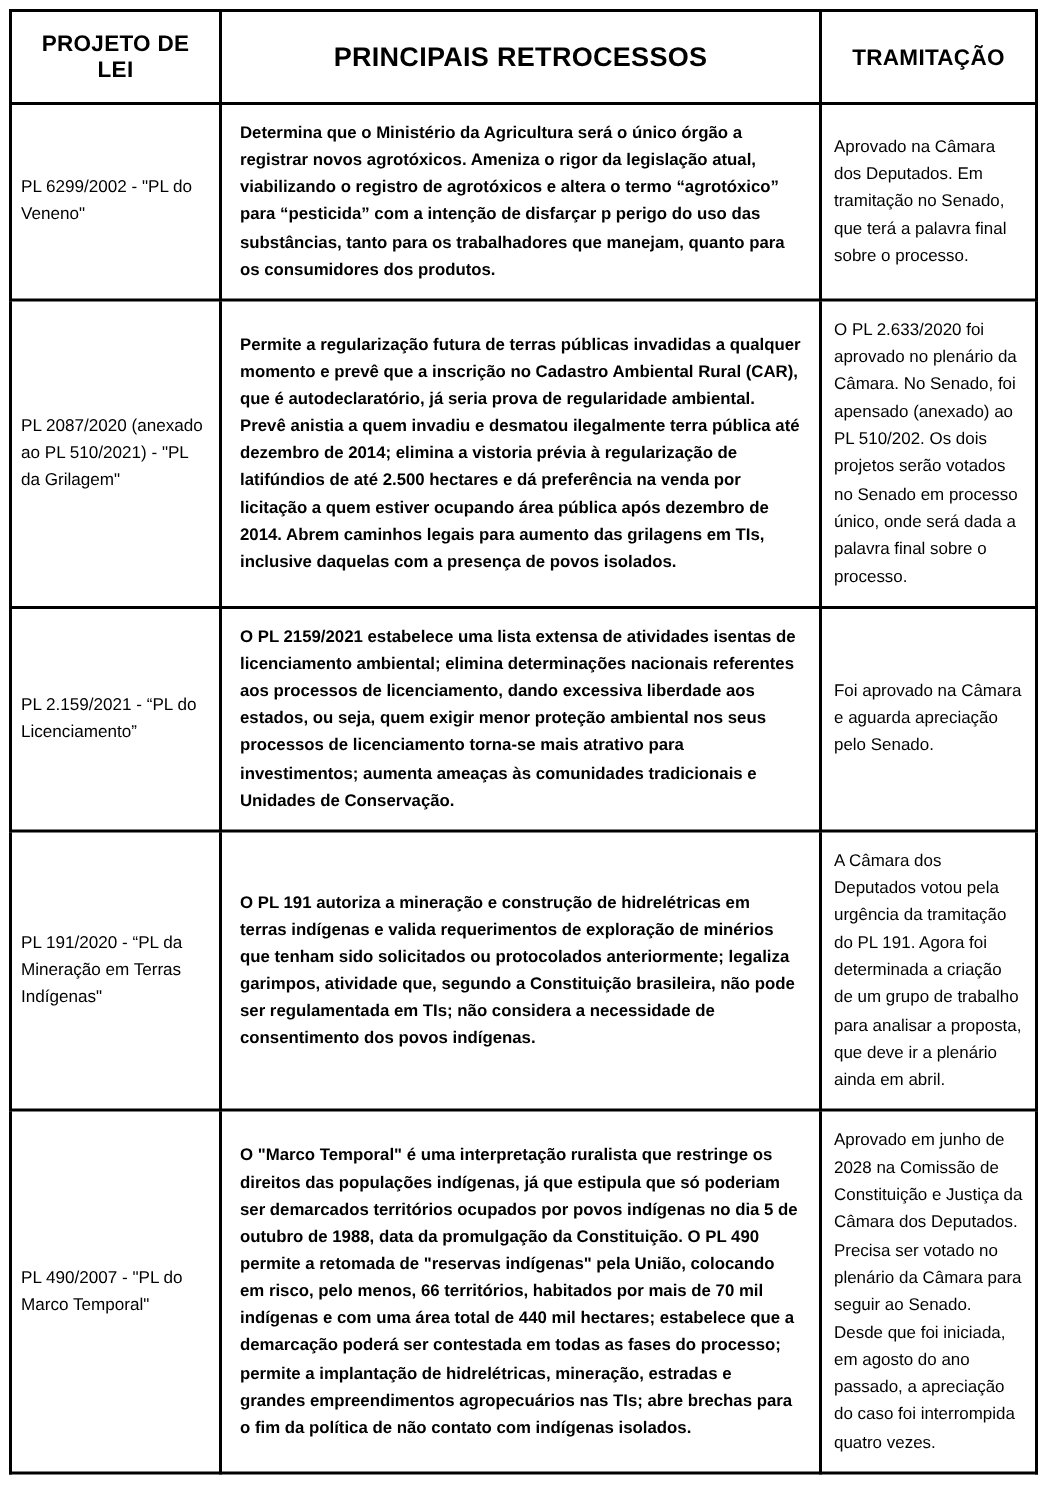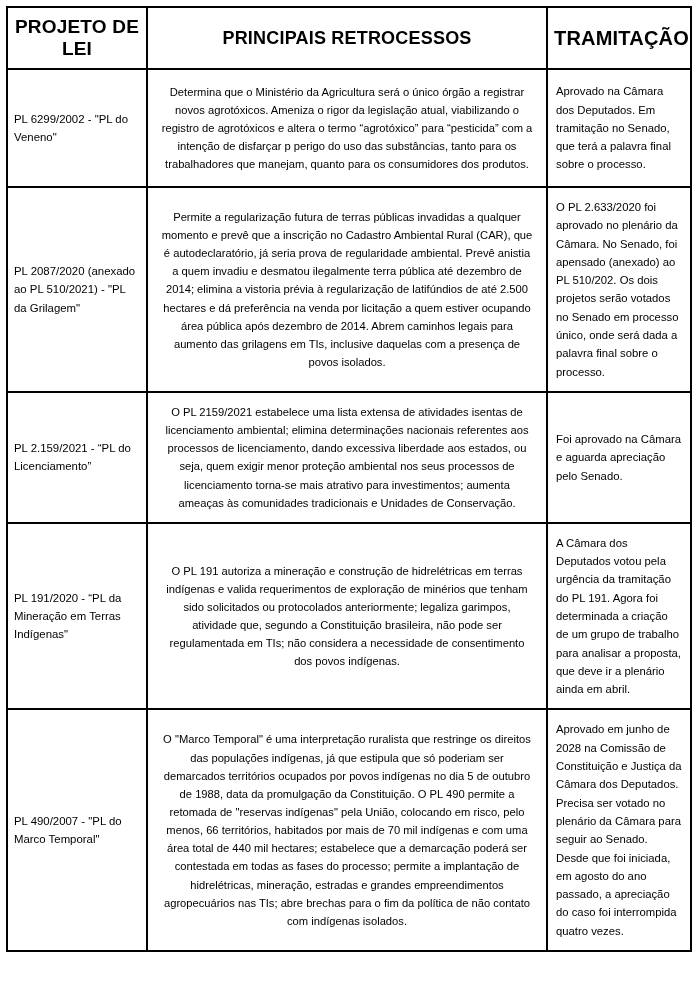--- a/index.html
+++ b/index.html
@@ -47,39 +47,40 @@
 
   
   thead th {
     height: 62px;
     font-size: 15px;
     font-weight: bold;
     letter-spacing: 0.2px;
     text-align: center;
     padding: 4px 6px;
   }
-  thead th.h-projeto { font-size: 19px; }
+  thead th.h-projeto { font-size: 15px; }
   thead th.h-retro { font-size: 18px; }
-  thead th.h-tram { font-size: 20px; }
+  thead th.h-tram { font-size: 15px; }
 
   
   tbody td {
     padding: 8px 10px;
     font-size: 11.2px;
     line-height: 1.62;
     text-align: left;
   }
   tbody td.c-projeto {
     font-size: 11.4px;
     line-height: 1.6;
     padding: 8px 6px;
   }
   tbody td.c-retro {
     padding: 10px 12px;
-    text-align: center;
+    text-align: left;
+    font-weight: bold;
   }
   tbody td.c-tram {
     font-size: 11.3px;
     line-height: 1.62;
     padding: 10px 8px;
   }
 
   
   tr.row-0 td { height: 118px; }
   tr.row-1 td { height: 198px; }

